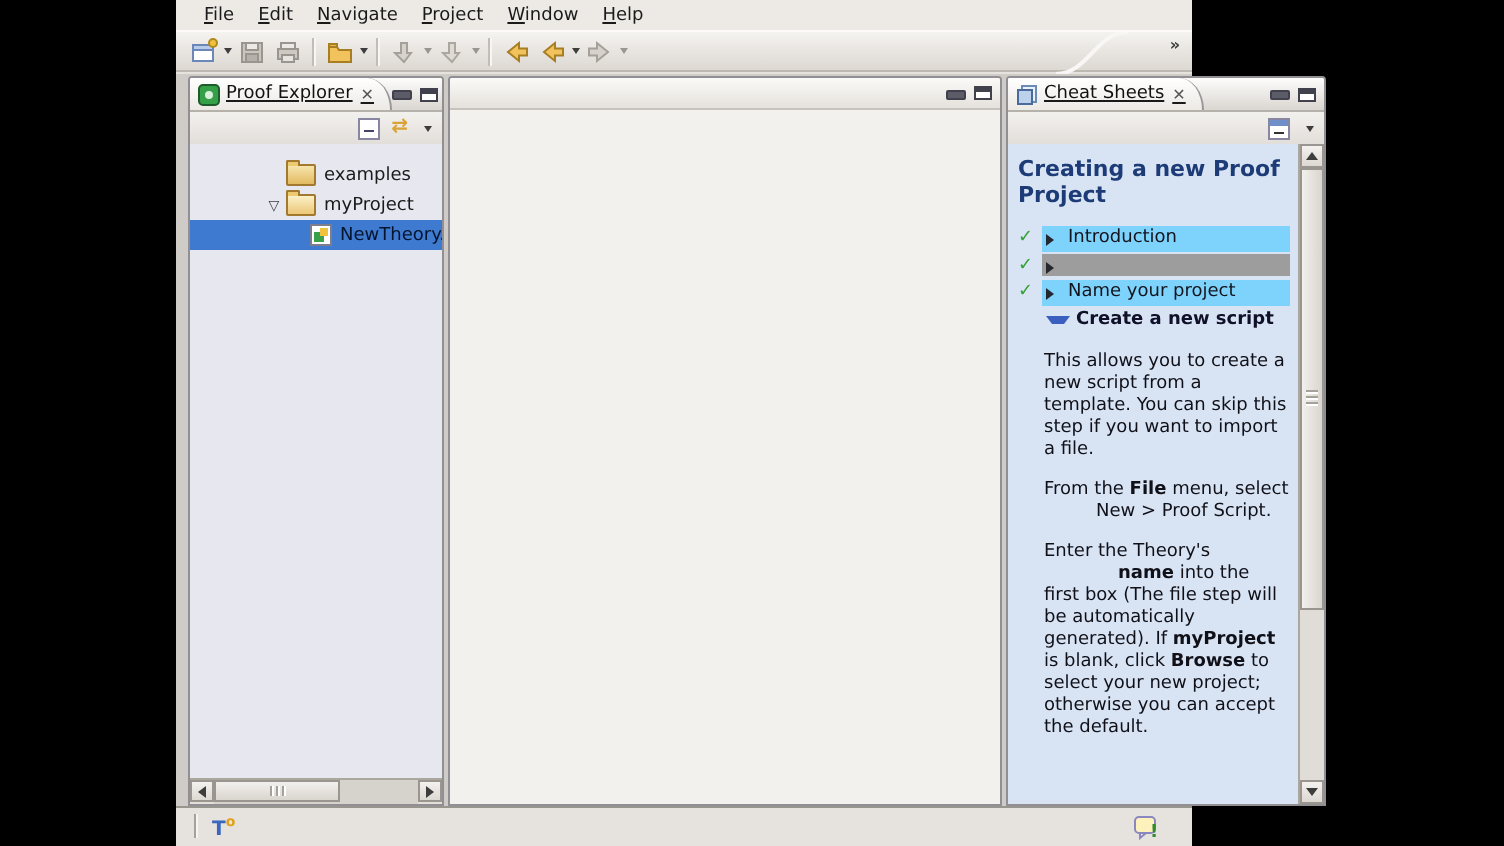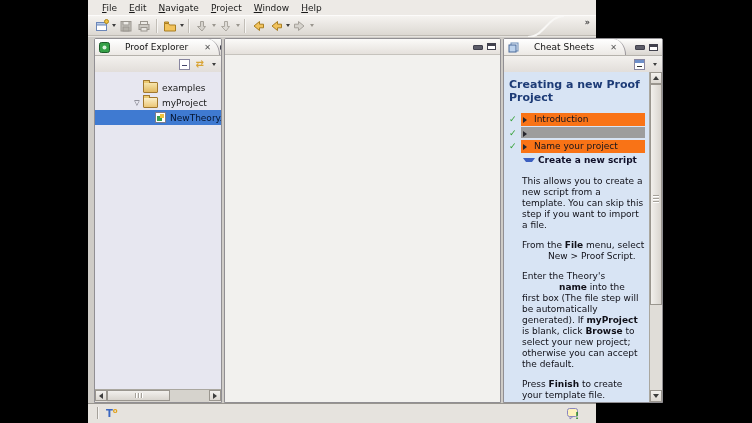--- a/index.html
+++ b/index.html
@@ -21,21 +21,21 @@
   .toolbar-overflow{position:absolute;right:7px;top:2px;font-size:8px;font-weight:bold;color:#3d3d3d;letter-spacing:-1px;}
 
   
   .main{position:absolute;left:0;right:0;top:37px;bottom:19px;background:#cfccc7;}
   .panel{position:absolute;top:1px;bottom:1px;border:1px solid #918f93;background:#f4f3f0;box-sizing:border-box;border-radius:2px 2px 0 0;overflow:hidden;}
   .panel-left{left:6px;width:128px;}
   .panel-editor{left:136px;width:277px;}
   .panel-right{left:415px;width:160px;}
 
   .phead{height:16px;display:flex;align-items:stretch;background:linear-gradient(#fdfdfc,#dad6d1);border-bottom:1px solid #b5b2ac;}
-  .ptab{display:flex;align-items:center;gap:15px;padding:0 8px 0 4px;background:linear-gradient(#ffffff,#ece9e5);border-right:1px solid #9a979b;border-top-right-radius:14px 18px;}
+  .ptab{display:flex;align-items:center;gap:3px;padding:0 8px 0 4px;background:linear-gradient(#ffffff,#ece9e5);border-right:1px solid #9a979b;border-top-right-radius:14px 18px;text-decoration:underline;}
   .ptab-label{white-space:nowrap;font-size:9px;color:#111;}
   .tab-close{font-size:8px;font-weight:bold;color:#555;margin-left:1px;}
   .phead-btns{margin-left:auto;display:flex;align-items:center;gap:4px;padding-right:4px;}
   .glyph-min{width:8px;height:3px;background:#5c5c68;border:1px solid #41414d;border-radius:1px;margin-top:1px;}
   .glyph-max{width:8px;height:7px;border:1px solid #41414d;border-top:3px solid #41414d;background:#fff;box-sizing:border-box;width:9px;}
 
   .ptoolbar{height:16px;display:flex;align-items:center;justify-content:flex-end;gap:6px;padding-right:5px;background:linear-gradient(#f3f1ee,#e2deda);border-bottom:1px solid #c6c2bc;}
   .link-editor-icon{color:#d9a435;font-weight:bold;font-size:10px;line-height:10px;}
 
   
@@ -71,21 +71,21 @@
   .cs-collapse-icon::before{content:"";position:absolute;left:0;top:0;right:0;height:3px;background:#6e8fc9;}
   .cs-collapse-icon::after{content:"";position:absolute;left:2px;right:2px;top:6px;height:1px;background:#333;}
   .pe-collapse-icon{width:11px;height:11px;background:#fff;border:1px solid #8886a0;box-sizing:border-box;position:relative;}
   .pe-collapse-icon::after{content:"";position:absolute;left:2px;right:2px;top:5px;height:1px;background:#44446a;}
 
   .cs-content{position:absolute;left:0;right:13px;top:33px;bottom:0;background:#d8e4f4;padding:6px 4px 0 5px;overflow:hidden;box-sizing:border-box;}
   .cs-heading{font-size:11px;font-weight:bold;color:#1d3b76;line-height:13px;margin-bottom:9px;}
   .step{display:flex;align-items:flex-start;margin-bottom:1px;}
   .step-check{flex:0 0 12px;color:#33a033;font-size:9px;font-weight:bold;line-height:12px;}
   .step-box{flex:1;display:flex;align-items:flex-start;gap:3px;padding:1px 2px;line-height:11px;}
-  .step-box.plain{background:#f97316;}
+  .step-box.plain{background:#7dd3fc;}
   .step-box.hl{background:#9d9d9d;}
   .step-tri-r{width:0;height:0;border-top:3px solid transparent;border-bottom:3px solid transparent;border-left:4px solid #26262e;margin-top:3px;flex:0 0 4px;}
   .step-tri-d{width:0;height:0;border-left:3px solid transparent;border-right:3px solid transparent;border-top:4px solid #3b5fc0;margin-top:3px;flex:0 0 6px;}
   .step-label{font-size:9px;color:#14141c;}
   .step-label.cur{font-weight:bold;color:#10102a;}
   .cs-para{font-size:9px;line-height:11px;color:#101018;margin:9px 0 0 13px;}
 
   
   .vscroll{position:absolute;right:0;top:33px;bottom:0;width:13px;background:#e0ddd8;border-left:1px solid #aaa79f;box-sizing:border-box;}
   .vscroll .sbtn{width:12px;height:12px;}
@@ -297,21 +297,20 @@
             <span class="step-check"></span>
             <div class="step-box">
               <span class="step-tri-d"></span>
               <span class="step-label cur">Create a new script</span>
             </div>
           </div>
 
           <p class="cs-para"><span>This allows you to create a new script from a template. You can skip this step if you want to import a file.</span></p>
           <p class="cs-para"><span>From the </span><span style="font-weight: bold;">File</span><span> menu, select </span><span style="font-weight: normal; padding-left: 26px;">New &gt; Proof Script</span><span>.</span></p>
           <p class="cs-para"><span>Enter the Theory's </span><span style="font-weight: bold; margin-left: 37px;">name</span><span> into the first box (The file step will be automatically generated). If </span><span style="font-weight: bold;">myProject</span><span> is blank, click </span><span style="font-weight: bold;">Browse</span><span> to select your new project; otherwise you can accept the default.</span></p>
-          <p class="cs-para"><span>Press </span><span style="font-weight: bold;">Finish</span><span> to create your template file.</span></p>
 
         </div>
 
         <div class="vscroll">
           <div class="sbtn vup">
               <span class="tri-u"></span>
             </div>
           <div class="vthumb">
             <div class="grips">
               <div class="grip-h"></div>

